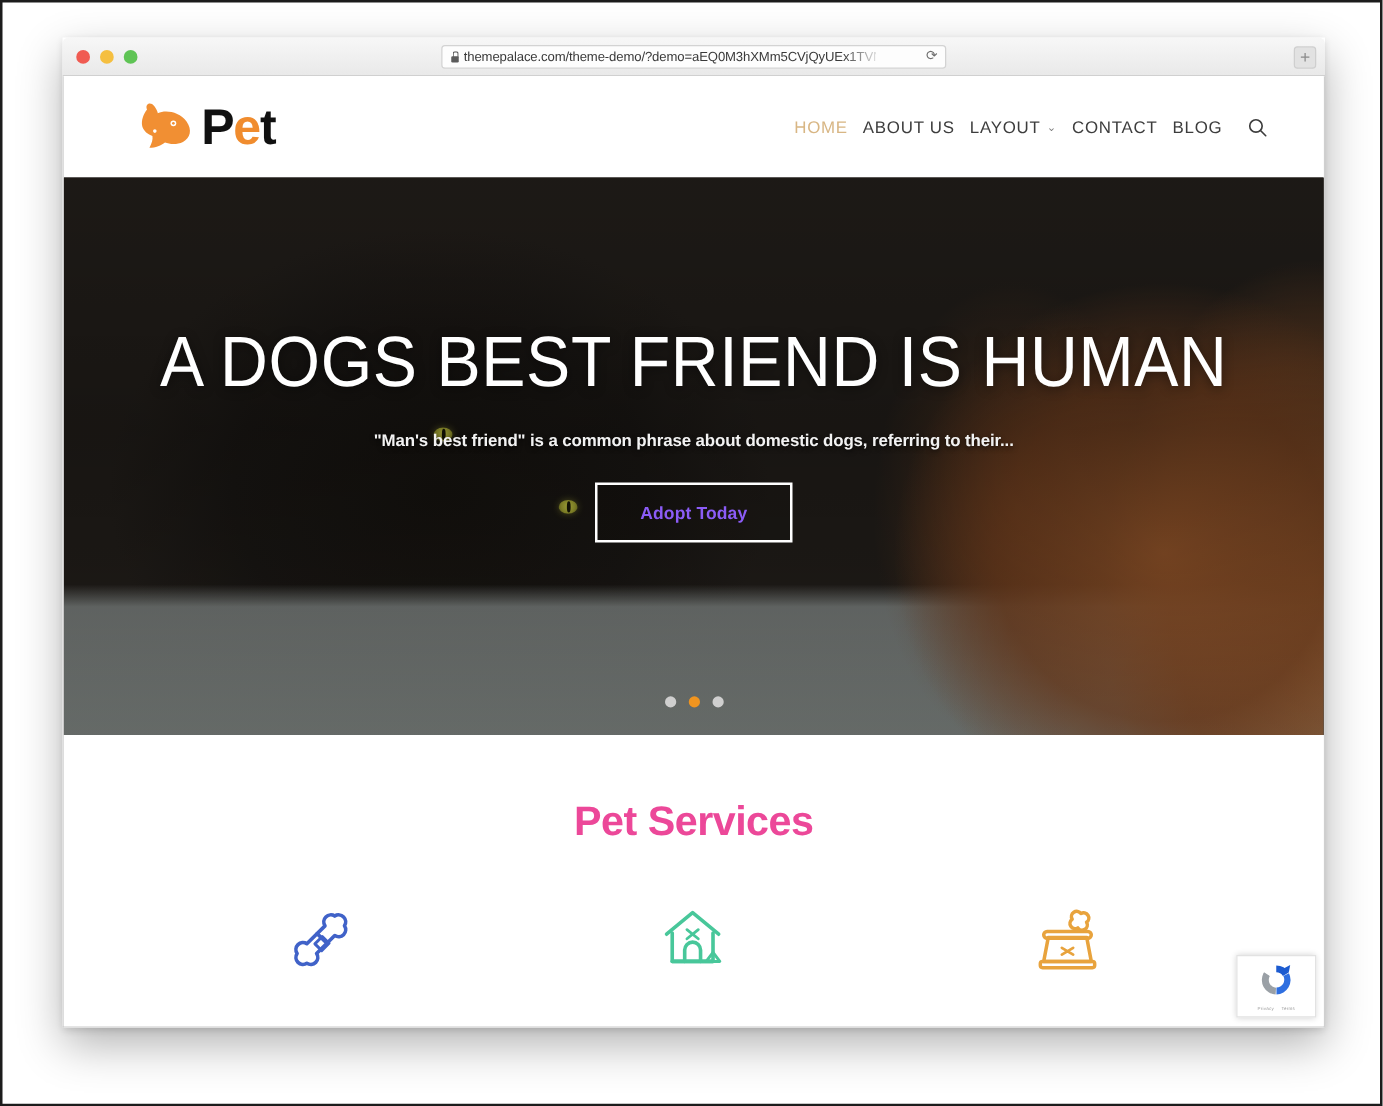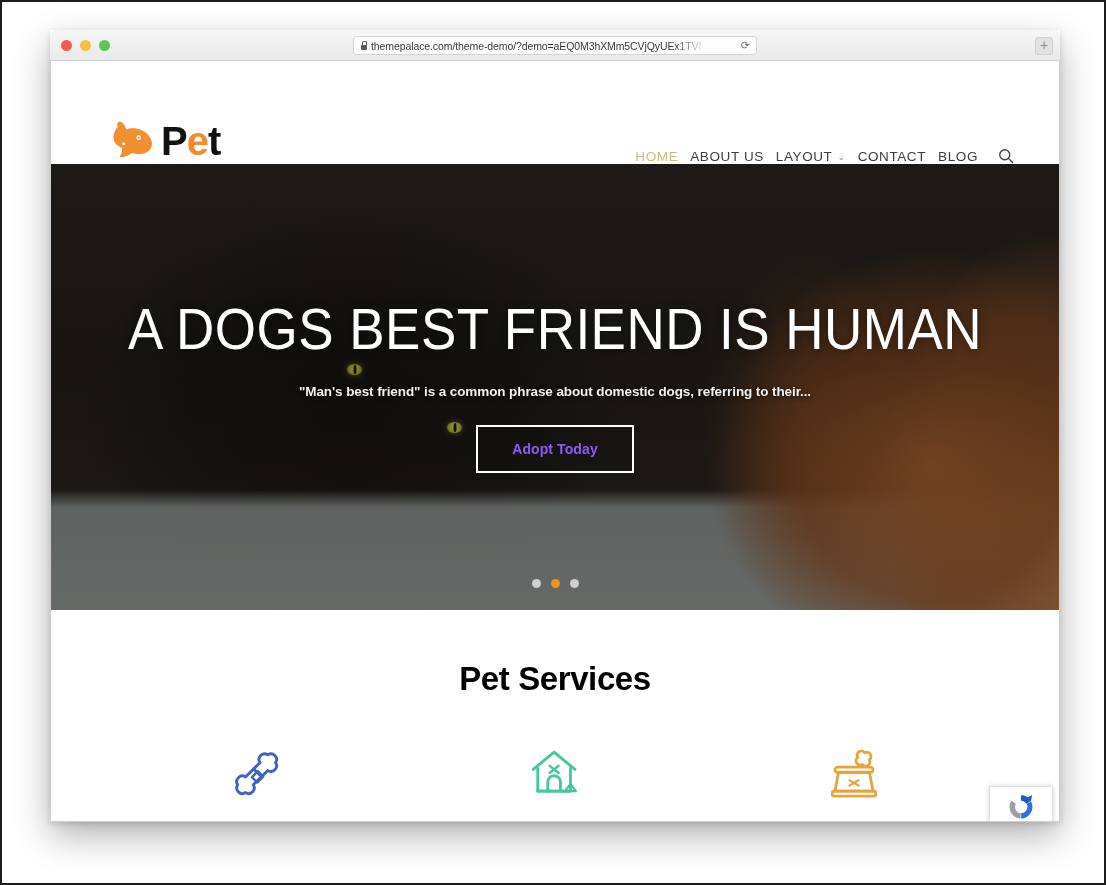--- a/index.html
+++ b/index.html
@@ -131,24 +131,24 @@
     height: 761px;
     background: #ffffff;
     overflow: hidden;
     border-left: 1px solid #cfcfcf;
     border-right: 1px solid #cfcfcf;
     border-bottom: 1px solid #cfcfcf;
   }
 
   
   .site-header {
-    height: 103px;
-    background: #ffffff;
-    display: flex;
-    align-items: flex-end;
+    height: 81px;
+    background: #ffffff;
+    display: flex;
+    align-items: center;
     padding: 0 45px 0 56px;
   }
 
   .logo {
     display: flex;
     align-items: center;
     gap: 4px;
   }
   .logo-mark { width: 50px; height: 46px; flex: 0 0 auto; }
   .logo-text {
@@ -230,21 +230,21 @@
 
   .hero-overlay {
     position: absolute;
     inset: 0;
     background: linear-gradient(to bottom, rgba(0,0,0,0.16) 0%, rgba(0,0,0,0.30) 45%, rgba(0,0,0,0.12) 100%);
   }
 
   .hero-content {
     position: absolute;
     left: 0; right: 0;
-    top: 136px;
+    top: 119px;
     text-align: center;
     padding: 0 20px;
   }
   .hero-title {
     font-size: 57px;
     font-weight: 300;
     color: #ffffff;
     letter-spacing: 0.5px;
     line-height: 1.05;
     white-space: nowrap;
@@ -291,21 +291,21 @@
   .services {
     position: relative;
     height: 234px;
     background: #ffffff;
   }
   .services-title {
     text-align: center;
     padding-top: 50px;
     font-size: 33px;
     font-weight: bold;
-    color: #000000;
+    color: #ec4899;
     letter-spacing: -0.4px;
   }
   .services-icons {
     margin-top: 46px;
     display: flex;
     padding: 0 56px;
   }
   .service-item {
     flex: 1 1 0;
     display: flex;

